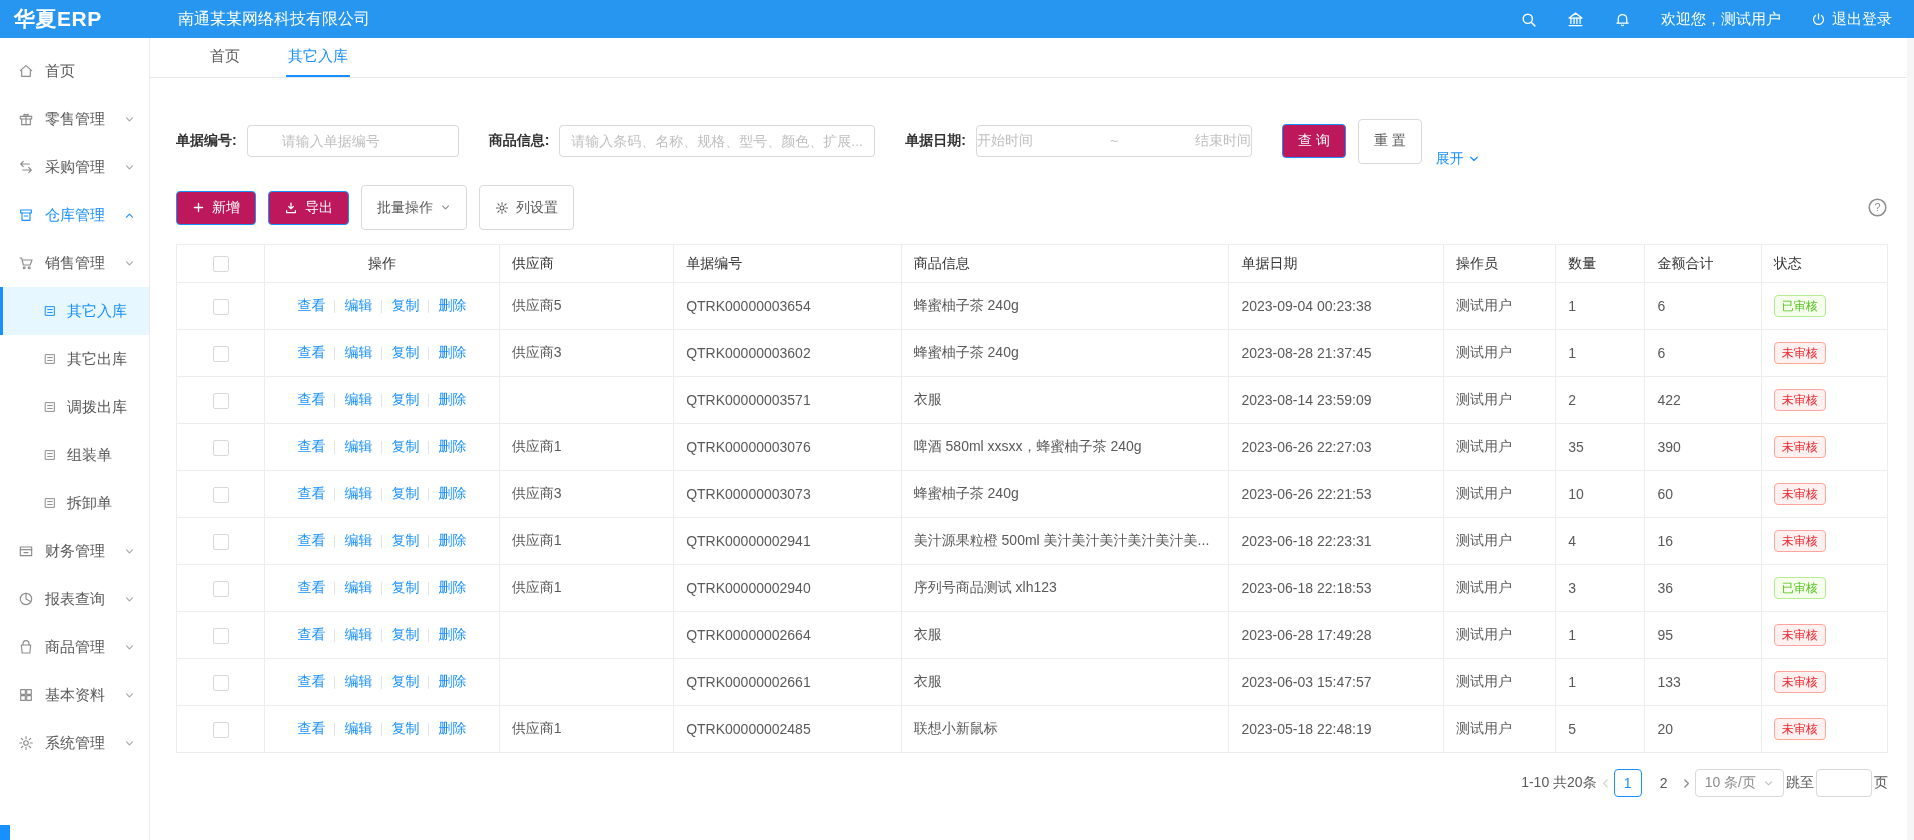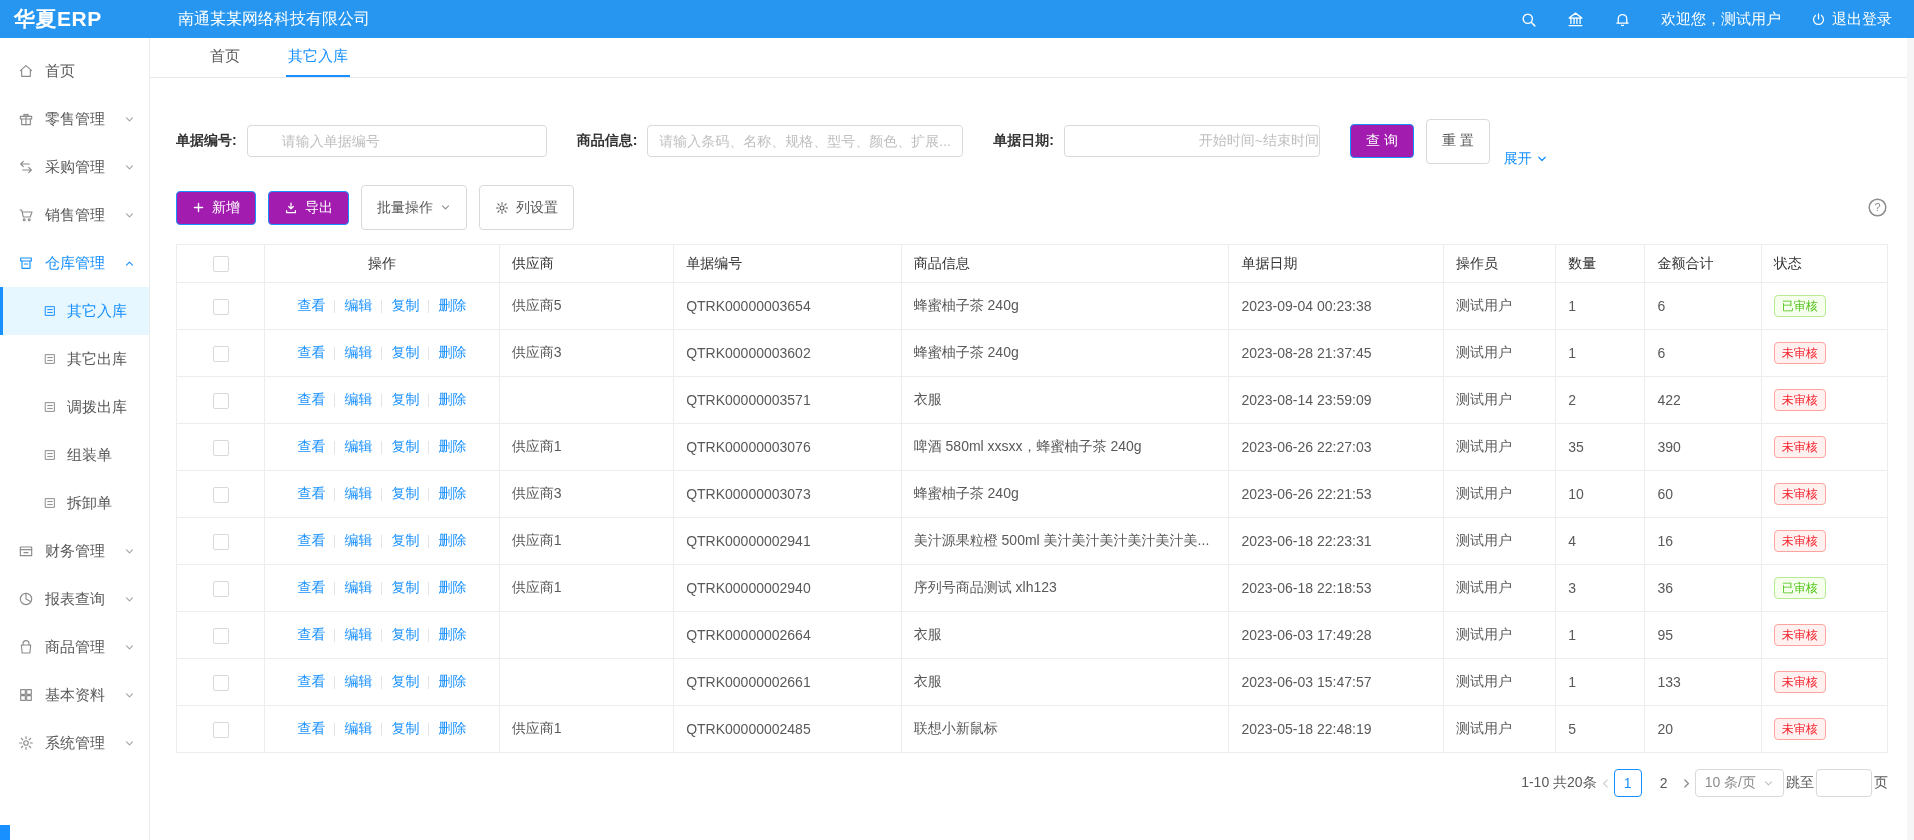--- a/index.html
+++ b/index.html
@@ -39,23 +39,23 @@
   .tab { display:flex; align-items:center; color:#595959; cursor:pointer; border-bottom:2px solid transparent; padding:0 2px; font-size:15px; }
   .tab.active { color:#1890ff; border-bottom-color:#1890ff; }
 
   .content { padding:0 26px; position:relative; flex:1; }
 
   
   .filter-row { display:flex; align-items:center; margin-top:36px; }
   .flabel { font-weight:bold; color:#333; margin-right:10px; white-space:nowrap; }
   .input { height:32px; border:1px solid #d9d9d9; border-radius:4px; padding:0 11px; font-size:14px; color:#595959; outline:none; background:#fff; }
   .input::placeholder { color:#bfbfbf; }
-  .daterange { width:256px; height:32px; border:1px solid #d9d9d9; border-radius:4px; display:flex; align-items:center; justify-content:flex-end; color:#bfbfbf; cursor:text; background:#fff; }
+  .daterange { width:276px; height:32px; border:1px solid #d9d9d9; border-radius:4px; display:flex; align-items:center; justify-content:space-between; color:#bfbfbf; cursor:text; background:#fff; }
   .gap24 { width:30px; flex:none; }
-  .btn-primary { height:32px; padding:16px 15px; background:#a21caf; border:1px solid #1890ff; color:#fff; border-radius:4px; font-size:14px; cursor:pointer; display:flex; align-items:center; gap:7px; white-space:nowrap; }
+  .btn-primary { height:32px; padding:16px 15px; background:#be185d; border:1px solid #1890ff; color:#fff; border-radius:4px; font-size:14px; cursor:pointer; display:flex; align-items:center; gap:7px; white-space:nowrap; }
   .btn-default { height:45px; padding:0 15px; background:#fff; border:1px solid #d9d9d9; color:#595959; border-radius:4px; font-size:14px; cursor:pointer; display:flex; align-items:center; gap:7px; white-space:nowrap; }
   .expand-link { color:#1890ff; display:flex; align-items:center; gap:4px; cursor:pointer; margin-left:14px; white-space:nowrap;margin-top:36px; }
   .expand-link .ic { width:12px; height:12px; }
 
   
   .toolbar { display:flex; align-items:center; gap:12px; margin-top:17px; }
   .help { margin-left:auto; color:#8c8c8c; width:21px; height:21px; cursor:pointer; }
 
   
   table.grid { width:100%; border-collapse:collapse; table-layout:fixed; margin-top:14px; }
@@ -158,47 +158,47 @@
             <path d="M16 20.5 l4-4 -4-4 M20 16.5 H7"></path>
           </svg>
         </span>
         <span>采购管理</span>
         <span class="chev">
           <svg viewBox="0 0 24 24" fill="none" stroke="currentColor" stroke-width="2.4" stroke-linecap="round" stroke-linejoin="round">
             <path d="M5.5 8.5 L12 15 l6.5-6.5"></path>
           </svg>
         </span>
       </div>
+      <div class="side-item parent-active">
+        <span class="sicon">
+          <svg viewBox="0 0 24 24" fill="none" stroke="currentColor" stroke-width="1.7" stroke-linecap="round" stroke-linejoin="round">
+            <path d="M4 4.5 h16 v4.5 H4 Z"></path>
+            <path d="M6 9 v11 h12 V9"></path>
+            <path d="M9.5 13.5 h5"></path>
+          </svg>
+        </span>
+        <span>仓库管理</span>
+        <span class="chev">
+          <svg viewBox="0 0 24 24" fill="none" stroke="currentColor" stroke-width="2.4" stroke-linecap="round" stroke-linejoin="round">
+            <path d="M5.5 15.5 L12 9 l6.5 6.5"></path>
+          </svg>
+        </span>
+      </div>
       <div class="side-item">
         <span class="sicon">
           <svg viewBox="0 0 24 24" fill="none" stroke="currentColor" stroke-width="1.7" stroke-linecap="round" stroke-linejoin="round">
             <path d="M3 4.5 h2.5 L8 15 h10.3 L21 7.5 H6.5"></path>
             <circle cx="9.3" cy="19.3" r="1.4"></circle>
             <circle cx="16.8" cy="19.3" r="1.4"></circle>
           </svg>
         </span>
         <span>销售管理</span>
         <span class="chev">
           <svg viewBox="0 0 24 24" fill="none" stroke="currentColor" stroke-width="2.4" stroke-linecap="round" stroke-linejoin="round">
             <path d="M5.5 8.5 L12 15 l6.5-6.5"></path>
-          </svg>
-        </span>
-      </div>
-      <div class="side-item parent-active">
-        <span class="sicon">
-          <svg viewBox="0 0 24 24" fill="none" stroke="currentColor" stroke-width="1.7" stroke-linecap="round" stroke-linejoin="round">
-            <path d="M4 4.5 h16 v4.5 H4 Z"></path>
-            <path d="M6 9 v11 h12 V9"></path>
-            <path d="M9.5 13.5 h5"></path>
-          </svg>
-        </span>
-        <span>仓库管理</span>
-        <span class="chev">
-          <svg viewBox="0 0 24 24" fill="none" stroke="currentColor" stroke-width="2.4" stroke-linecap="round" stroke-linejoin="round">
-            <path d="M5.5 15.5 L12 9 l6.5 6.5"></path>
           </svg>
         </span>
       </div>
       <div class="side-sub active">
         <span class="sicon">
           <svg viewBox="0 0 24 24" fill="none" stroke="currentColor" stroke-width="1.7" stroke-linecap="round" stroke-linejoin="round">
             <path d="M4.5 4.5 h15 v15 h-15 Z"></path>
             <path d="M8 9.5 h8 M8 14.5 h8"></path>
           </svg>
         </span>
@@ -314,21 +314,21 @@
 
   <div class="main">
     <div class="tabbar">
       <div class="tab">首页</div>
       <div class="tab active">其它入库</div>
     </div>
 
     <div class="content">
       <div class="filter-row">
         <span class="flabel">单据编号:</span>
-        <input class="input" style="width: 300px; padding-left: 34px;" placeholder="请输入单据编号">
+        <input class="input" style="width: 212px; padding-left: 34px;" placeholder="请输入单据编号">
         <span class="gap24"></span>
         <span class="flabel">商品信息:</span>
         <input class="input" style="width: 316px;" placeholder="请输入条码、名称、规格、型号、颜色、扩展...">
         <span class="gap24"></span>
         <span class="flabel">单据日期:</span>
         <div class="daterange">
           <span>开始时间</span>
           <span>~</span>
           <span>结束时间</span>
         </div>
@@ -579,21 +579,21 @@
                   <span class="oplink">编辑</span>
                   <span class="opsep"></span>
                   <span class="oplink">复制</span>
                   <span class="opsep"></span>
                   <span class="oplink">删除</span>
                 </span>
               </td>
               <td></td>
               <td>QTRK00000002664</td>
               <td>衣服</td>
-              <td>2023-06-03 17:49:28</td>
+              <td>2023-06-28 17:49:28</td>
               <td>测试用户</td>
               <td>1</td>
               <td>95</td>
               <td><span class="badge unapproved">未审核</span></td>
             </tr>
             <tr>
               <td class="c"><span class="checkbox"></span></td>
               <td class="c">
                 <span class="oplinks">
                   <span class="oplink">查看</span>

